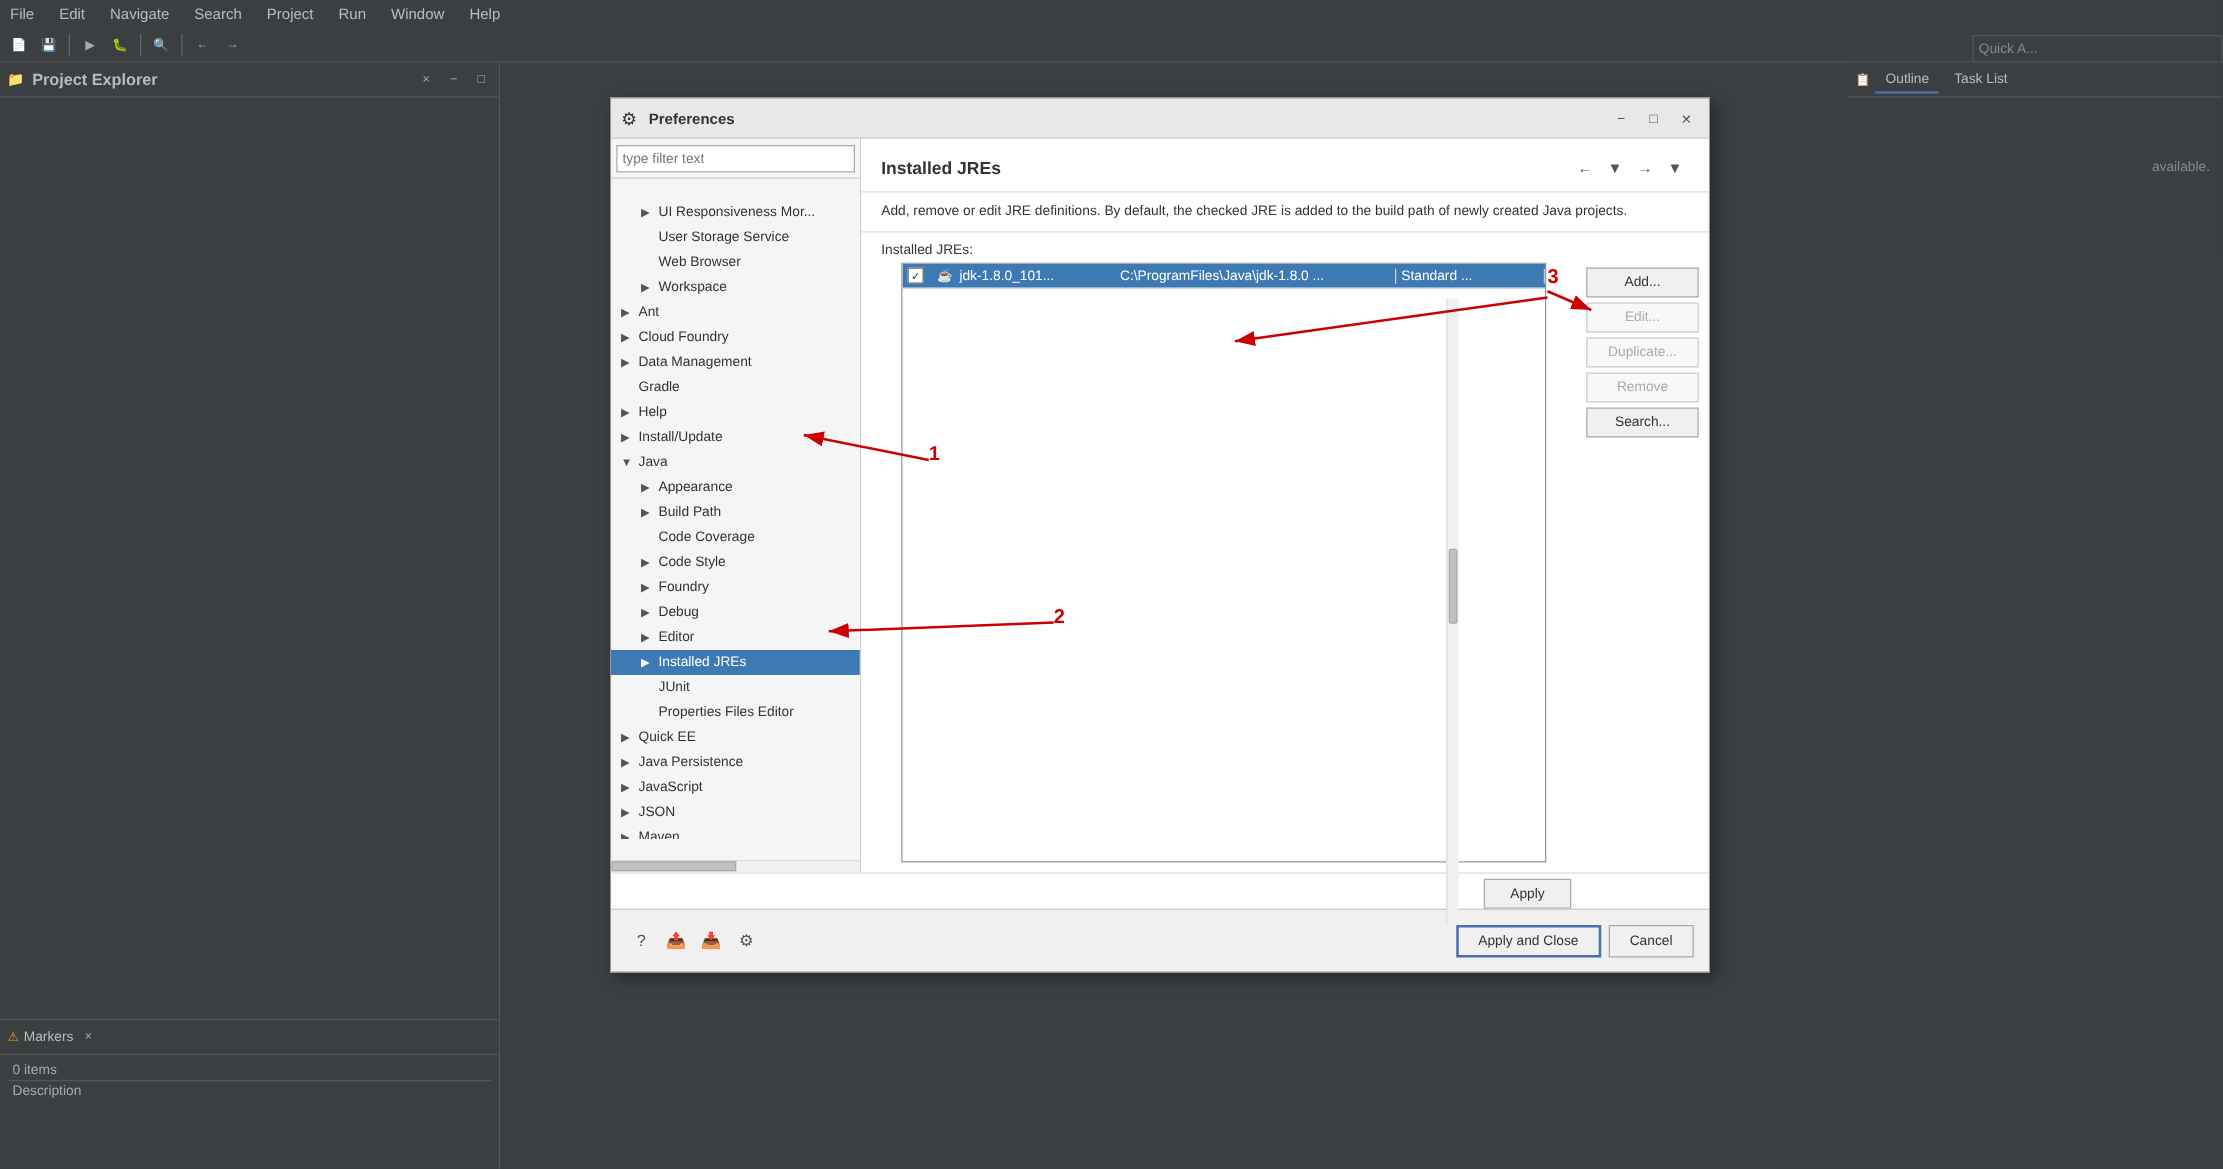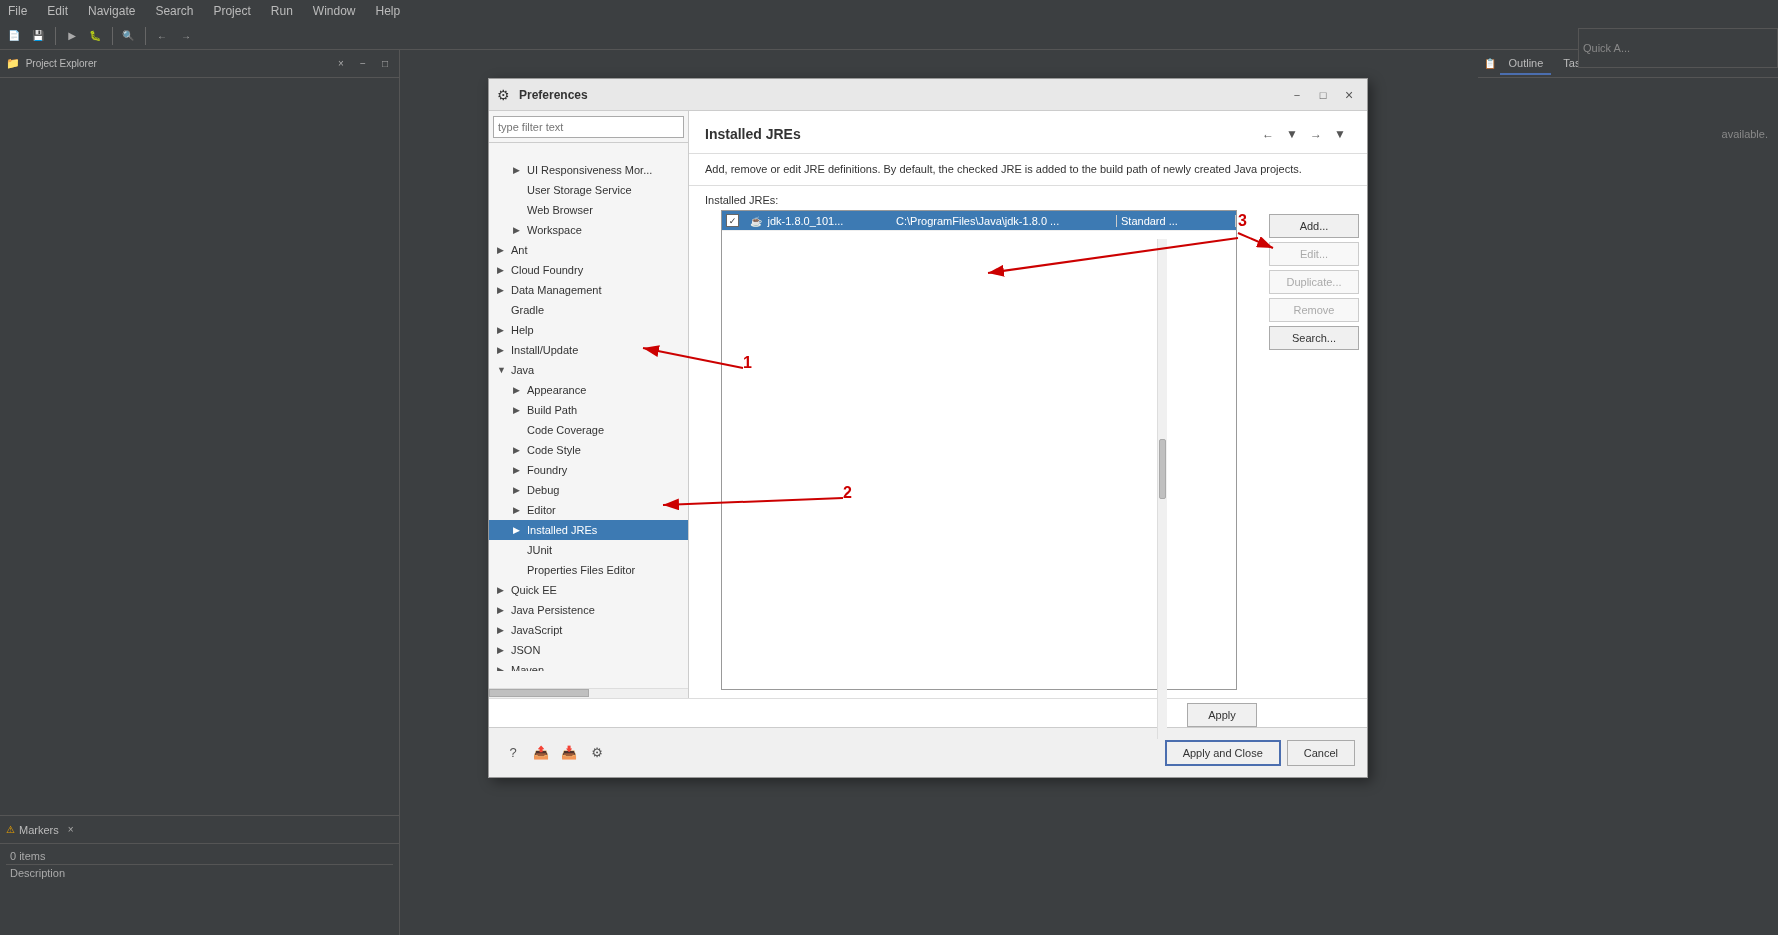--- a/index.html
+++ b/index.html
@@ -79,22 +79,23 @@
       height: 28px;
       background: #3c3f41;
       border-bottom: 1px solid #555;
       display: flex;
       align-items: center;
       padding: 0 6px;
       gap: 6px;
     }
     .panel-title {
       color: #bbbbbb;
-      font-size: 10px;
+      font-size: 13px;
       flex: 1;
+      font-weight: bold;
     }
     .panel-icon-btn {
       width: 16px; height: 16px;
       color: #aaa;
       font-size: 10px;
       cursor: pointer;
       display: flex; align-items: center; justify-content: center;
     }
 
     
@@ -505,21 +506,21 @@
 
   <div class="outline-panel">
     <div class="outline-header">
       <span style="font-size:10px; color:#aaa;">📋</span>
       <div class="outline-tab active">Outline</div>
       <div class="outline-tab">Task List</div>
     </div>
     <div class="available-text">available.</div>
   </div>
 
-  <div style="position:absolute; top:28px; right:0; width:200px; height:40px; background:#3c3f41; border:1px solid #555; display:flex; align-items:center; padding:0 4px;">
+  <div style="position:absolute; top:28px; right:0; width:200px; height:22px; background:#3c3f41; border:1px solid #555; display:flex; align-items:center; padding:0 4px;">
     <span style="color:#888; font-size:11px;">Quick A...</span>
   </div>
 
   <div class="preferences-dialog">
 
     <div class="dialog-titlebar">
       <span class="dialog-title-icon">⚙</span>
       <span class="dialog-title-text">Preferences</span>
       <button class="dialog-min-btn">−</button>
       <button class="dialog-max-btn">□</button>

